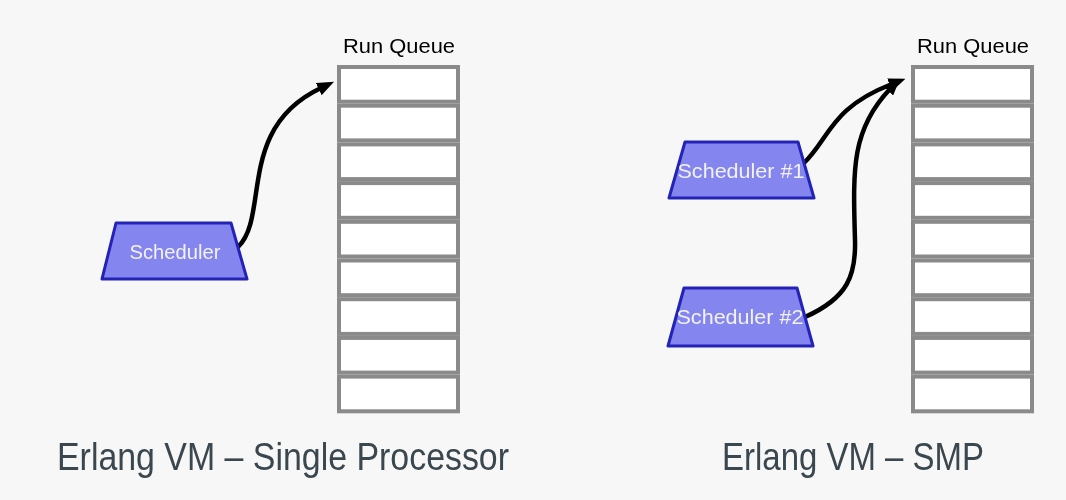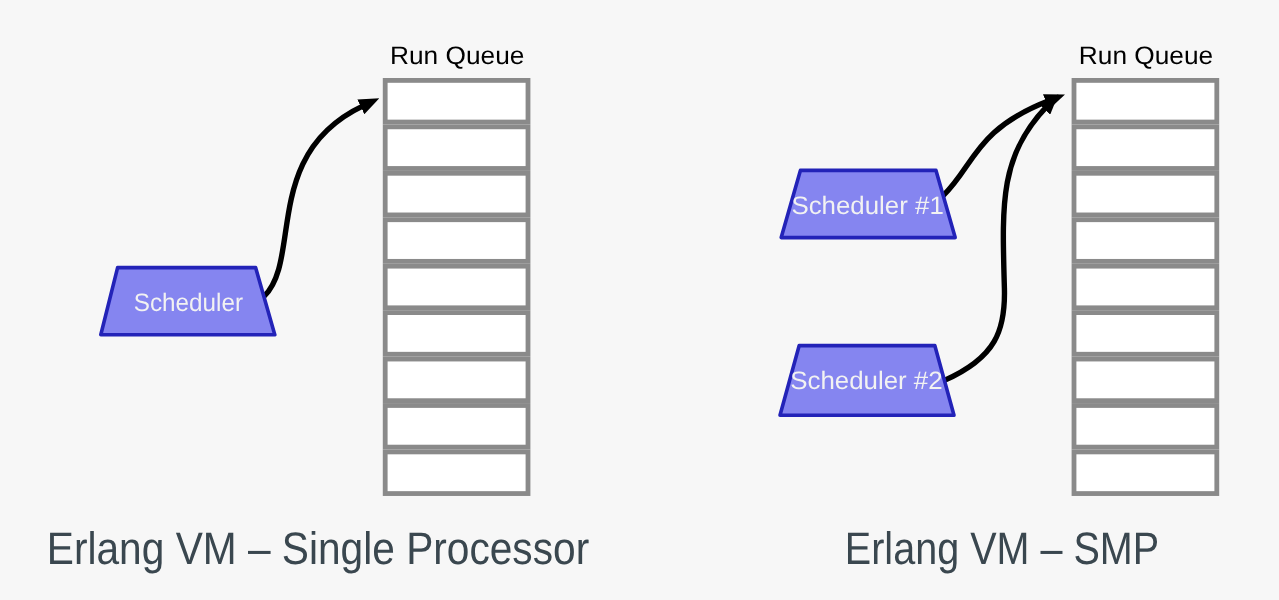--- a/index.html
+++ b/index.html
@@ -4,21 +4,21 @@
 <style>
   html, body {
     margin: 0;
     padding: 0;
     width: 1066px;
     height: 500px;
     overflow: hidden;
     background: var(--background, #f7f7f7);
     font-family: "Liberation Sans", sans-serif;
   }
-  .canvas { position: relative; width: 972px; height: 500px; }
+  .canvas { position: relative; width: 972px; height: 500px; margin-left: 18px; }
   svg { display: block; }
 
   .qcell {
     fill: var(--queue-fill, #ffffff);
     stroke: var(--queue-border, #8a8a8a);
     stroke-width: 4;
   }
   .trap {
     fill: var(--trapezoid-fill, #8585f0);
     stroke: var(--trapezoid-border, #2323b8);

